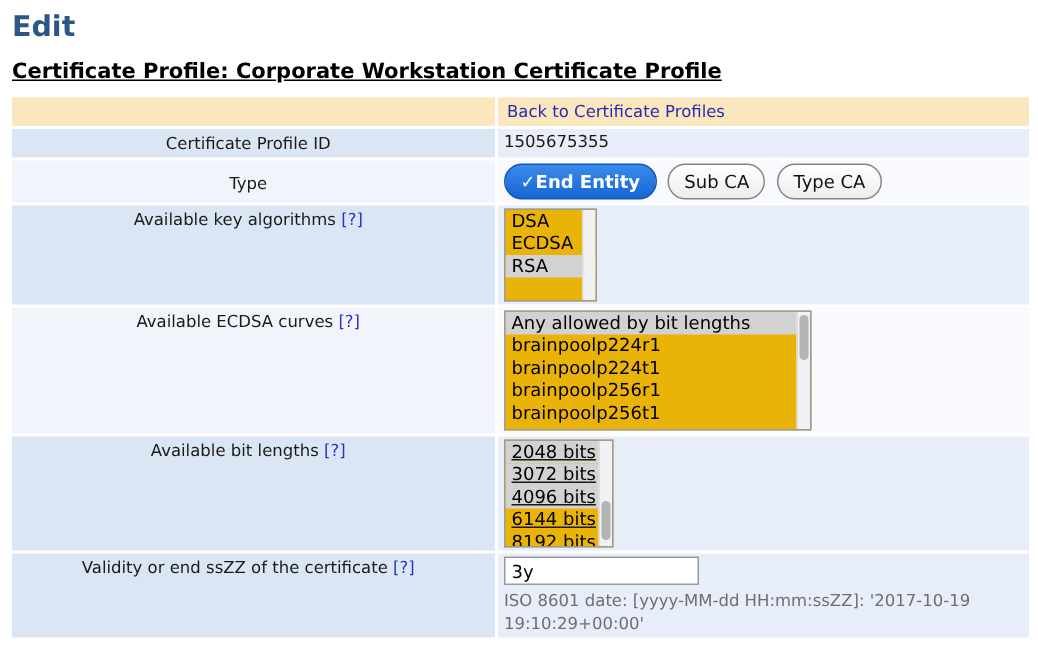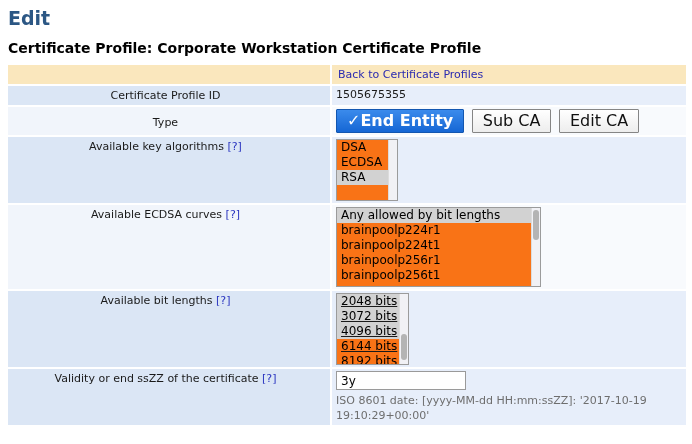--- a/index.html
+++ b/index.html
@@ -3,51 +3,51 @@
 <meta charset="utf-8">
 <style>
   * { box-sizing: border-box; }
   html, body { margin:0; padding:0; }
   body {
     width:692px; height:444px; background:#ffffff;
     font-family:"DejaVu Sans","Liberation Sans",sans-serif;
     font-size:11px; color:#1a1a1a; overflow:hidden;
   }
   h1.page-title { margin:7px 0 0 8px; font-size:19px; font-weight:bold; color:#2c5784; }
-  h2.page-subtitle { margin:11px 0 7px 8px; font-size:14px; font-weight:bold; color:#000; }
+  h2.page-subtitle { margin:11px 0 7px 8px; font-size:14px; font-weight:bold; color:#000;text-decoration:underline; }
 
   table.profile-table { margin-left:6px; border-collapse:separate; border-spacing:2px; width:682px; }
   td { vertical-align:top; }
   td.label-cell { width:322px; text-align:center; padding:3px 7px 3px 0; }
   td.value-cell { padding:2px 2px 2px 4px; }
 
   tr.header-row td { background:#fae7bd; padding:3px 3px 3px 6px; height:18px; }
   tr.row-blue  td.label-cell { background:#dbe6f5; }
   tr.row-blue  td.value-cell { background:#e7eefa; }
   tr.row-light td.label-cell { background:#f1f5fb; }
   tr.row-light td.value-cell { background:#f8fafd; }
 
   a.nav-link { color:#2a2ab0; text-decoration:none; font-size:11px; }
   a.help-link { color:#2a35c0; text-decoration:none; }
 
   
   .btn-row { padding:2px 0; }
   .btn {
-    display:inline-block; font-size:16px; line-height:14px; padding:4px 10px;
-    border-radius:1px; margin-right:4px; cursor:default;
+    display:inline-block; font-size:12px; line-height:14px; padding:4px 10px;
+    border-radius:12px; margin-right:4px; cursor:default;
     background:linear-gradient(#ffffff,#ededed); border:1px solid #858585; color:#111;
   }
   .btn-primary {
     background:linear-gradient(#3b8bec,#1566d4); border:1px solid #1256b0;
     color:#fff; font-weight:bold;
   }
 
   
   .listbox {
-    position:relative; display:inline-block; background:#f97316;
+    position:relative; display:inline-block; background:#eab308;
     border:1px solid #9b9b9b; overflow:hidden; vertical-align:top;
   }
   .listbox .opt { font-size:12px; line-height:15px; padding:0 4px; white-space:nowrap; color:#000; }
   .listbox .opt.selected { background:#d2d2d2; }
   .sb-track {
     position:absolute; top:0; right:0; bottom:0; width:9px;
     background:#f1f1f5; border-left:1px solid #dcdcdc;
   }
   .sb-thumb { position:absolute; left:1px; width:6px; border-radius:3px; background:#b4b4b4; }
 
@@ -98,21 +98,21 @@
   <tr class="row-blue">
     <td class="label-cell">Certificate Profile ID</td>
     <td class="value-cell">1505675355</td>
   </tr>
 
   <tr class="row-light">
     <td class="label-cell" style="padding-top:9px;margin-top:27px;">Type</td>
     <td class="value-cell btn-row">
       <span class="btn btn-primary"><span>✓</span><span>End Entity</span></span>
       <span class="btn"><span>Sub CA</span></span>
-      <span class="btn"><span>Edit CA</span></span>
+      <span class="btn"><span>Type CA</span></span>
     </td>
   </tr>
 
   <tr class="row-blue">
     <td class="label-cell"><span>Available key algorithms</span>
       <a href="#" class="help-link">[?]</a></td>
     <td class="value-cell">
       <div class="listbox" id="lb-keyalgs">
         <div class="opt">DSA</div>
         <div class="opt">ECDSA</div>

